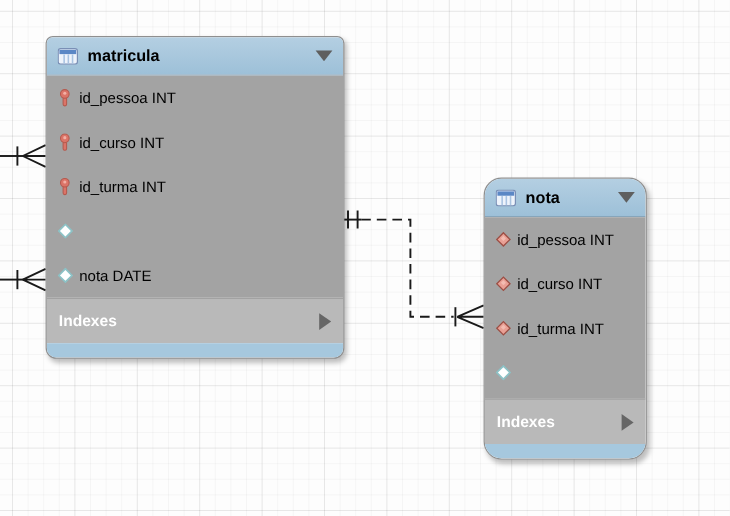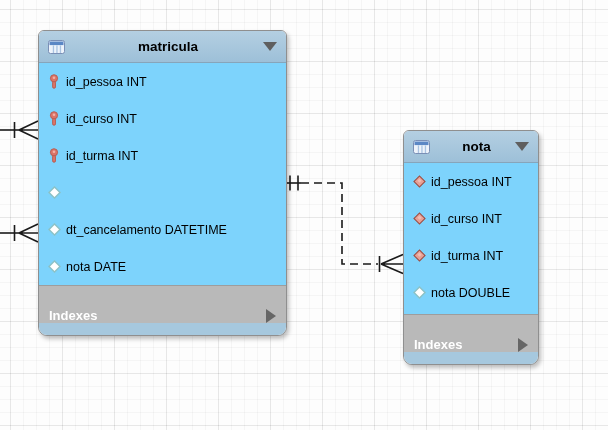--- a/index.html
+++ b/index.html
@@ -17,39 +17,38 @@
   .table{
     position:absolute;z-index:2;
     border:1px solid #8f8f8f;border-radius:6px 6px 9px 9px;
     box-shadow:2px 3px 4px rgba(0,0,0,0.25);
     overflow:hidden;background:#fff;
   }
   .thead{
     height:31px;display:flex;align-items:center;padding:0 9px;
     background:linear-gradient(#b4cfe2,#9dc0d8);
     border-bottom:1px solid #87a5ba;
-    text-align:center;
   }
   .ttitle{font-size:13.5px;font-weight:bold;color:#000;margin-left:8px;flex:1;}
   .ticon{display:flex;align-items:center;}
   .tri-down{width:0;height:0;border-left:7px solid transparent;border-right:7px solid transparent;border-top:9px solid #5f5f5f;}
   .tri-right{width:0;height:0;border-top:7px solid transparent;border-bottom:7px solid transparent;border-left:10px solid #666;}
-  .tbody{background:#7dd3fc;}
+  .tbody{background:#a3a3a3;}
   .tbody.pad-b{padding-bottom:3px;}
   .row{height:37px;display:flex;align-items:center;padding:0 8px;}
   .cicon{width:14px;display:flex;align-items:center;justify-content:center;margin-right:5px;}
   .ctext{font-size:12.5px;color:#000;white-space:nowrap;}
   .tfoot{
-    height:37px;display:flex;align-items:flex-end;padding:0 10px;
+    height:37px;display:flex;align-items:center;padding:0 10px;
     background:#b9b9b9;border-top:1px solid #9d9d9d;
   }
   .tfoot .flabel{color:#fff;font-weight:bold;font-size:13px;flex:1;}
   .bstrip{height:12px;background:#a6c8de;}
   #table-matricula{left:38px;top:30px;width:247px;}
-  #table-nota{left:403px;top:130px;width:134px;}
+  #table-nota{left:403px;top:148px;width:134px;border-radius:15px;}
 </style>
 </head>
 <body>
 
 <svg class="overlay" width="608" height="430">
 
   <g stroke="#1a1a1a" stroke-width="1.6" fill="none">
     <path d="M0 130 H20"></path>
     <path d="M14.5 122 V138"></path>
     <path d="M19 130 L38 121 M19 130 L38 130 M19 130 L38 139"></path>
@@ -121,28 +120,20 @@
             <rect x="2.6" y="2.6" width="7.8" height="7.8" transform="rotate(45 6.5 6.5)" fill="#ffffff" stroke="#8cc2c6" stroke-width="1.4"></rect>
           </svg>
         </span>
       </div>
       <div class="row">
         <span class="cicon">
           <svg width="13" height="13" viewBox="0 0 13 13">
             <rect x="2.6" y="2.6" width="7.8" height="7.8" transform="rotate(45 6.5 6.5)" fill="#ffffff" stroke="#8cc2c6" stroke-width="1.4"></rect>
           </svg>
         </span>
-        <span class="ctext">dt_cancelamento DATETIME</span>
-      </div>
-      <div class="row">
-        <span class="cicon">
-          <svg width="13" height="13" viewBox="0 0 13 13">
-            <rect x="2.6" y="2.6" width="7.8" height="7.8" transform="rotate(45 6.5 6.5)" fill="#ffffff" stroke="#8cc2c6" stroke-width="1.4"></rect>
-          </svg>
-        </span>
         <span class="ctext">nota DATE</span>
       </div>
     </div>
   <div class="tfoot">
     <span class="flabel">Indexes</span>
     <span class="tri-right"></span>
   </div>
   <div class="bstrip"></div>
 </div>
 
@@ -187,21 +178,20 @@
           </svg>
         </span>
         <span class="ctext">id_turma INT</span>
       </div>
       <div class="row">
         <span class="cicon">
           <svg width="13" height="13" viewBox="0 0 13 13">
             <rect x="2.6" y="2.6" width="7.8" height="7.8" transform="rotate(45 6.5 6.5)" fill="#ffffff" stroke="#8cc2c6" stroke-width="1.4"></rect>
           </svg>
         </span>
-        <span class="ctext">nota DOUBLE</span>
       </div>
     </div>
   <div class="tfoot">
     <span class="flabel">Indexes</span>
     <span class="tri-right"></span>
   </div>
   <div class="bstrip"></div>
 </div>
 
 </body></html>

